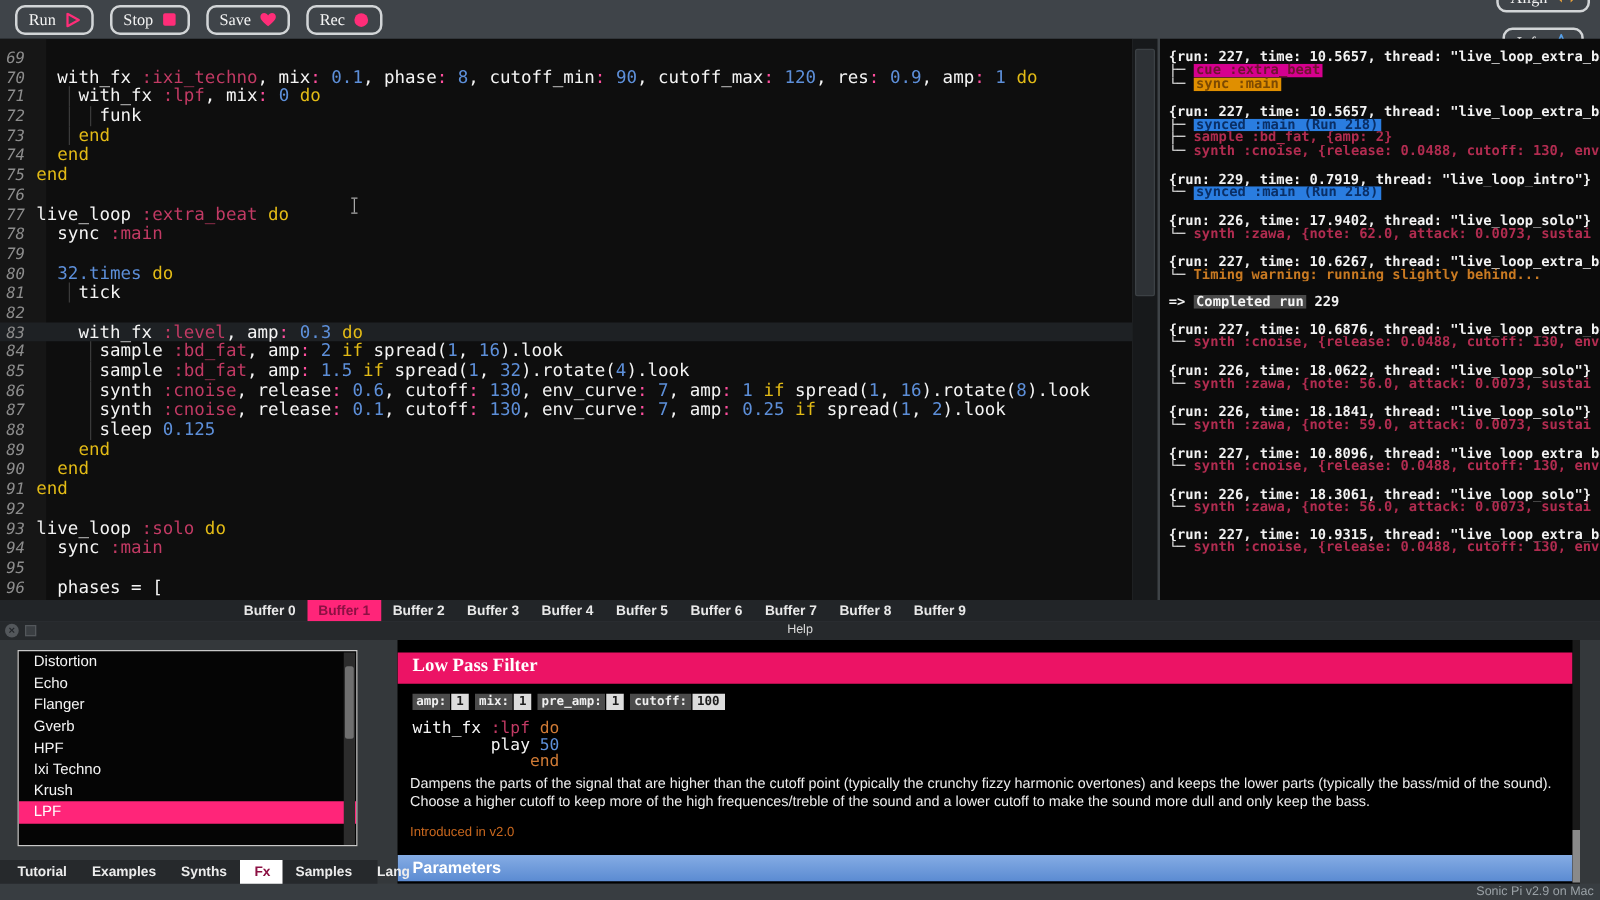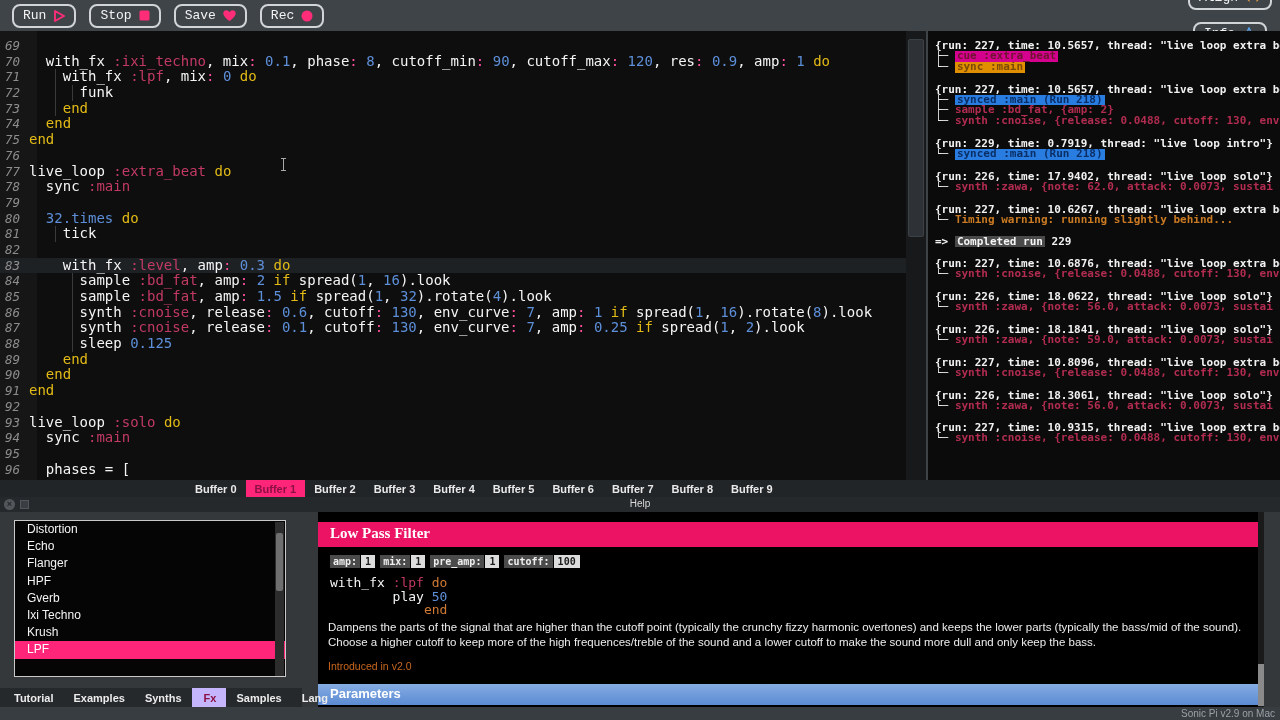--- a/index.html
+++ b/index.html
@@ -3,21 +3,21 @@
 <meta charset="utf-8">
 <style>
   * { margin:0; padding:0; box-sizing:border-box; }
   html,body { width:1280px; height:720px; overflow:hidden; background:#3e4347; font-family:"Liberation Sans",sans-serif; }
 
   
   #toolbar { position:absolute; left:0; top:0; width:1280px; height:31px; background:#3f4449; display:flex; align-items:center; }
   .tb-group { display:flex; gap:13px; align-items:center; }
   #tb-left { margin-left:12px; }
   #tb-right { margin-left:auto; margin-right:8px; gap:12px;flex-direction:column; }
-  .tb-btn { height:24px; min-width:52px; padding:0 9px; border:2px solid #d2d5d7; border-radius:8px; background:transparent; color:#f3f3f3; font-size:13px; font-family:Liberation Mono, monospace; display:flex; align-items:center; gap:7px; cursor:default; }
+  .tb-btn { height:24px; min-width:52px; padding:0 9px; border:2px solid #d2d5d7; border-radius:8px; background:transparent; color:#f3f3f3; font-size:13px; font-family:Liberation Serif, serif; display:flex; align-items:center; gap:7px; cursor:default; }
   .tb-btn svg { display:block; }
 
   
   #editor { position:absolute; left:0; top:31px; width:906px; height:449px; background:#0e0e0e; overflow:hidden; }
   #gutter-bg { position:absolute; left:0; top:0; width:37px; height:449px; background:#161616; }
   #code-lines { position:absolute; left:0; top:7px; width:906px; font-family:"DejaVu Sans Mono",monospace; font-size:14px; }
   .code-line { position:relative; height:15.7px; line-height:15.7px; white-space:pre; }
   .code-line.current { background:#1e2124; }
   .ln { display:inline-block; width:29px; padding-right:9px; text-align:right; font-style:italic; font-size:12.5px; color:#8d8d8d; }
   .guide { position:absolute; top:0; width:1px; height:15.7px; background:#3a3a3a; }
@@ -71,21 +71,21 @@
   #article-desc { position:absolute; left:10px; top:108px; width:935px; font-size:11.5px; line-height:14.5px; color:#ededed; }
   #article-intro { position:absolute; left:10px; top:148px; font-size:10.5px; color:#c8671e; }
   #params-bar { position:absolute; left:0; top:172px; width:940px; height:21px; background:linear-gradient(#85ace4,#5b8bd2); }
   #params-bar span { display:block; padding:2px 0 0 12px; font-size:13px; font-weight:bold; color:#fff; }
   #article-scroll { position:absolute; left:940px; top:0; width:6px; height:195px; background:#1a1a1a; }
   #article-thumb { position:absolute; left:0; top:152px; width:6px; height:42px; background:#8a8a8a; }
 
   
   #bottom-tabs { position:absolute; left:0; top:688px; width:302px; height:20px; background:#26292c; display:flex; align-items:stretch; padding-left:4px; }
   .bot-tab { display:flex; align-items:center; padding:0 10px; font-size:11px; font-weight:bold; color:#ececec; cursor:default; }
-  .bot-tab.active { background:#c4b5fd; color:#8c1043;padding-left:12px; }
+  .bot-tab.active { background:#ffffff; color:#8c1043;padding-left:12px; }
   #status-bar { position:absolute; left:0; top:707px; width:1280px; height:13px; background:#383d41; }
   #status-text { position:absolute; right:5px; top:1px; font-size:10px; color:#9aa1a6; }
 
   
   #ibeam { position:absolute; left:280px; top:158px; width:7px; height:13px; pointer-events:none; }
   #ibeam i { position:absolute; left:3px; top:1px; width:1px; height:11px; background:#a9a9a9; }
   #ibeam b, #ibeam u { position:absolute; left:1px; width:5px; height:1px; background:#a9a9a9; }
   #ibeam b { top:0; } #ibeam u { bottom:0; }
 </style>
 </head>
@@ -293,22 +293,22 @@
   <div id="dock-float"></div>
   <div id="dock-title">Help</div>
 </div>
 
 <div id="help-pane">
   <div id="fx-list">
     <div id="fx-items">
         <div class="fx-item">Distortion</div>
         <div class="fx-item">Echo</div>
         <div class="fx-item">Flanger</div>
+        <div class="fx-item">Gverb</div>
         <div class="fx-item">HPF</div>
-        <div class="fx-item">Gverb</div>
         <div class="fx-item">Ixi Techno</div>
         <div class="fx-item">Krush</div>
         <div class="fx-item active">LPF</div>
       </div>
     <div id="fx-scroll">
         <div id="fx-thumb"></div>
       </div>
   </div>
   <div id="article">
     <div id="article-title-bar">

